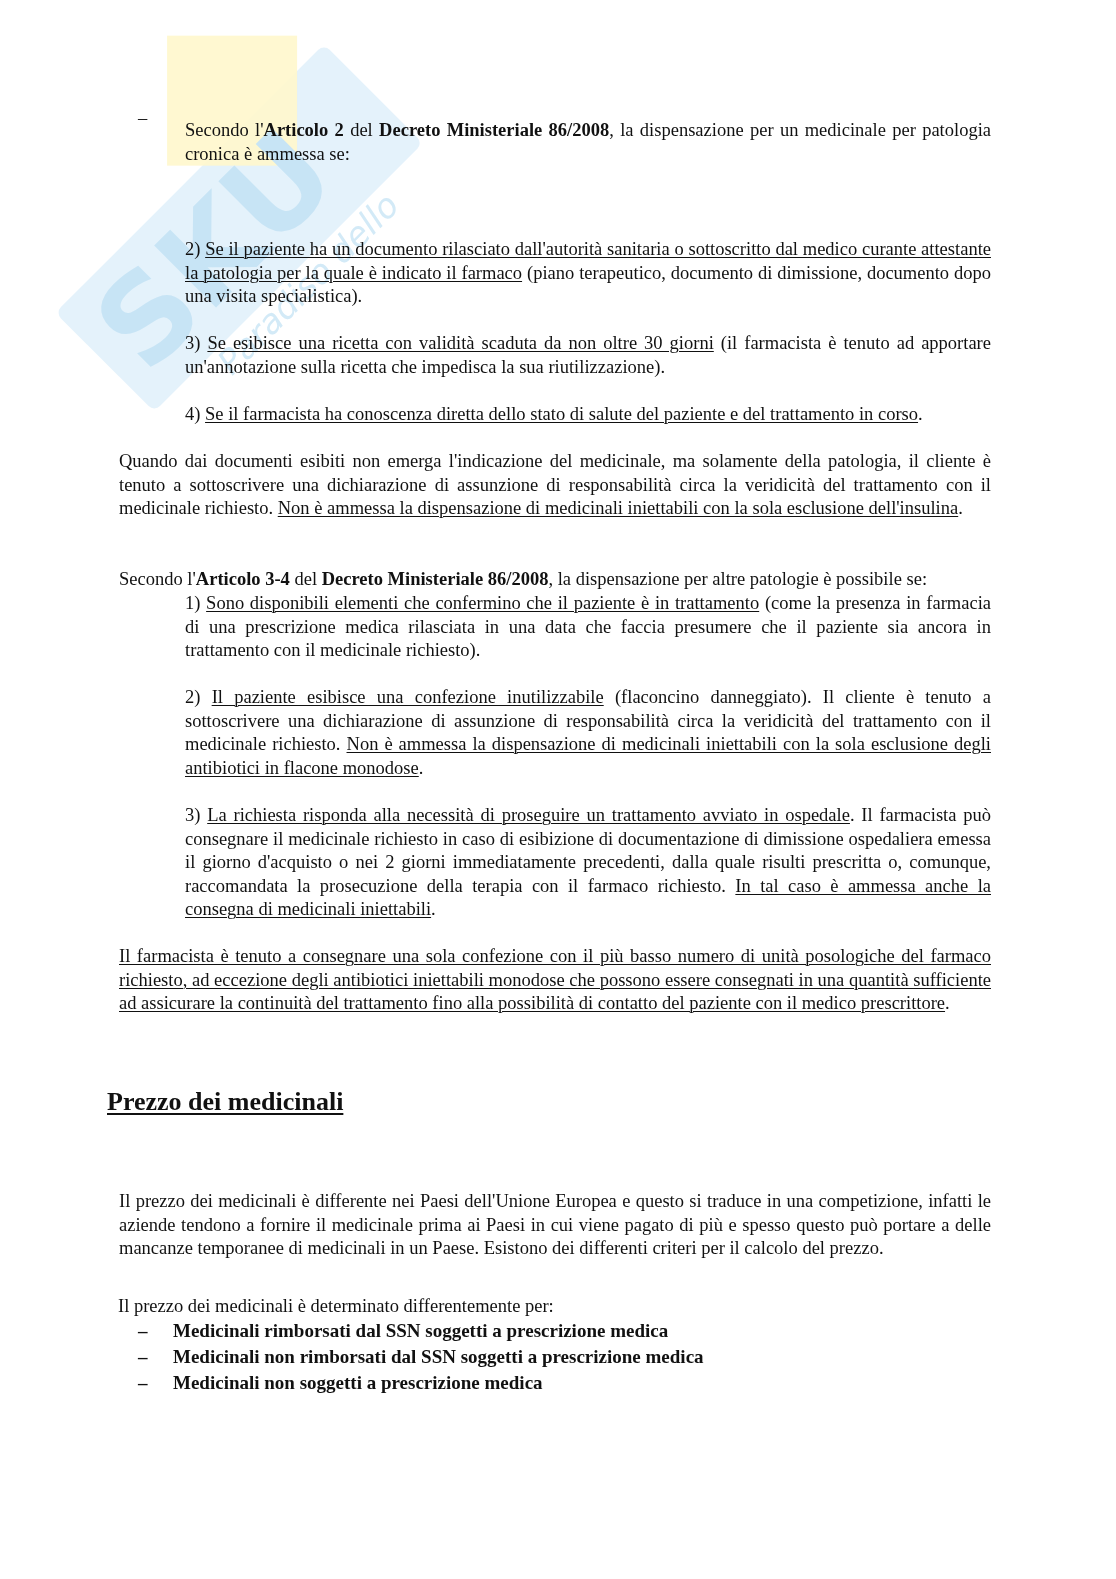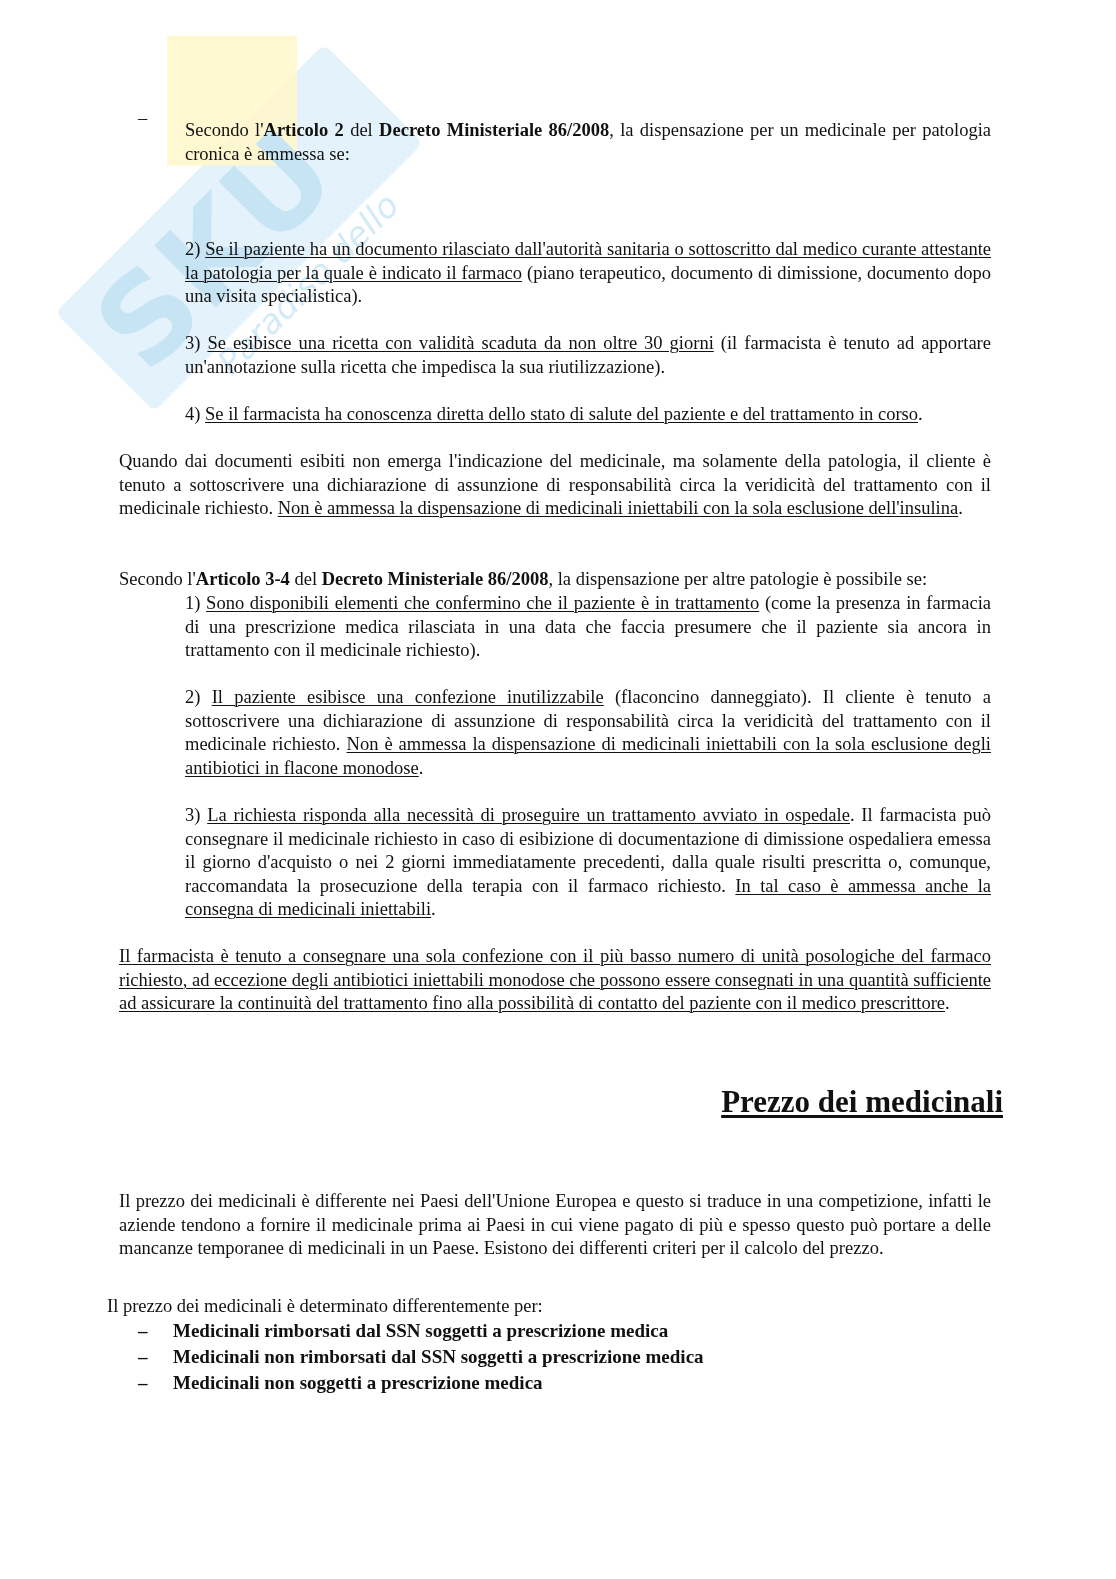--- a/index.html
+++ b/index.html
@@ -5,22 +5,22 @@
   html, body { margin: 0; padding: 0; background: #ffffff; }
   body { width: 1116px; height: 1579px; position: relative; overflow: hidden;
          font-family: "Liberation Serif", "DejaVu Serif", serif; color: #111; }
   .watermark { position: absolute; left: 10px; top: 20px; width: 430px; height: 430px; pointer-events: none; }
   .page { position: absolute; left: 107px; top: 0; width: 896px; font-size: 18.5px; line-height: 23.6px; }
   .blk { position: absolute; left: 0; width: 896px; text-align: justify; }
   .ind { left: 66px; width: 830px; }
   .dash { position: absolute; left: 31px; }
   u { text-decoration: underline; text-decoration-thickness: 1px; text-underline-offset: 2px; }
   b { font-weight: bold; }
-  .title { position: absolute; left: 0; width: 896px; text-align: right; top: 1090px;
-           font-size: 31px; font-weight: bold; text-decoration: underline; text-underline-offset: 3px; }
+  .title { position: absolute; left: 0; width: 896px; text-align: left; top: 1090px;
+           font-size: 26px; font-weight: bold; text-decoration: underline; text-underline-offset: 3px; }
   .list-item { position: absolute; font-weight: bold; font-size: 19px; }
   .list-dash { position: absolute; left: 31px; font-weight: bold; }
   .list-text { position: absolute; left: 66px; white-space: nowrap; }
   .p { margin: 12px; }
 </style>
 </head>
 <body>
 
 <svg class="watermark" viewBox="0 0 430 430" xmlns="http://www.w3.org/2000/svg">
   <g transform="rotate(-45 215 215)">
@@ -73,21 +73,21 @@
   <div class="blk" style="top:933px;">
     <p class="p"><u>Il farmacista è tenuto a consegnare una sola confezione con il più basso numero di unità posologiche del farmaco richiesto, ad eccezione degli antibiotici iniettabili monodose che possono essere consegnati in una quantità sufficiente ad assicurare la continuità del trattamento fino alla possibilità di contatto del paziente con il medico prescrittore</u><span>.</span></p>
   </div>
 
   <div class="title">Prezzo dei medicinali</div>
 
   <div class="blk" style="top:1178px;">
     <p class="p">Il prezzo dei medicinali è differente nei Paesi dell'Unione Europea e questo si traduce in una competizione, infatti le aziende tendono a fornire il medicinale prima ai Paesi in cui viene pagato di più e spesso questo può portare a delle mancanze temporanee di medicinali in un Paese. Esistono dei differenti criteri per il calcolo del prezzo.</p>
   </div>
 
-  <div class="blk" style="top:1295px;">Il prezzo dei medicinali è determinato differentemente per:</div>
+  <div class="blk" style="top:1295px;margin-left:11px;">Il prezzo dei medicinali è determinato differentemente per:</div>
 
   <div class="list-item" style="top:1319px;">
     <span class="list-dash">–</span>
     <span class="list-text">Medicinali rimborsati dal SSN soggetti a prescrizione medica</span>
   </div>
   <div class="list-item" style="top:1345px;">
     <span class="list-dash">–</span>
     <span class="list-text">Medicinali non rimborsati dal SSN soggetti a prescrizione medica</span>
   </div>
   <div class="list-item" style="top:1371px;">

